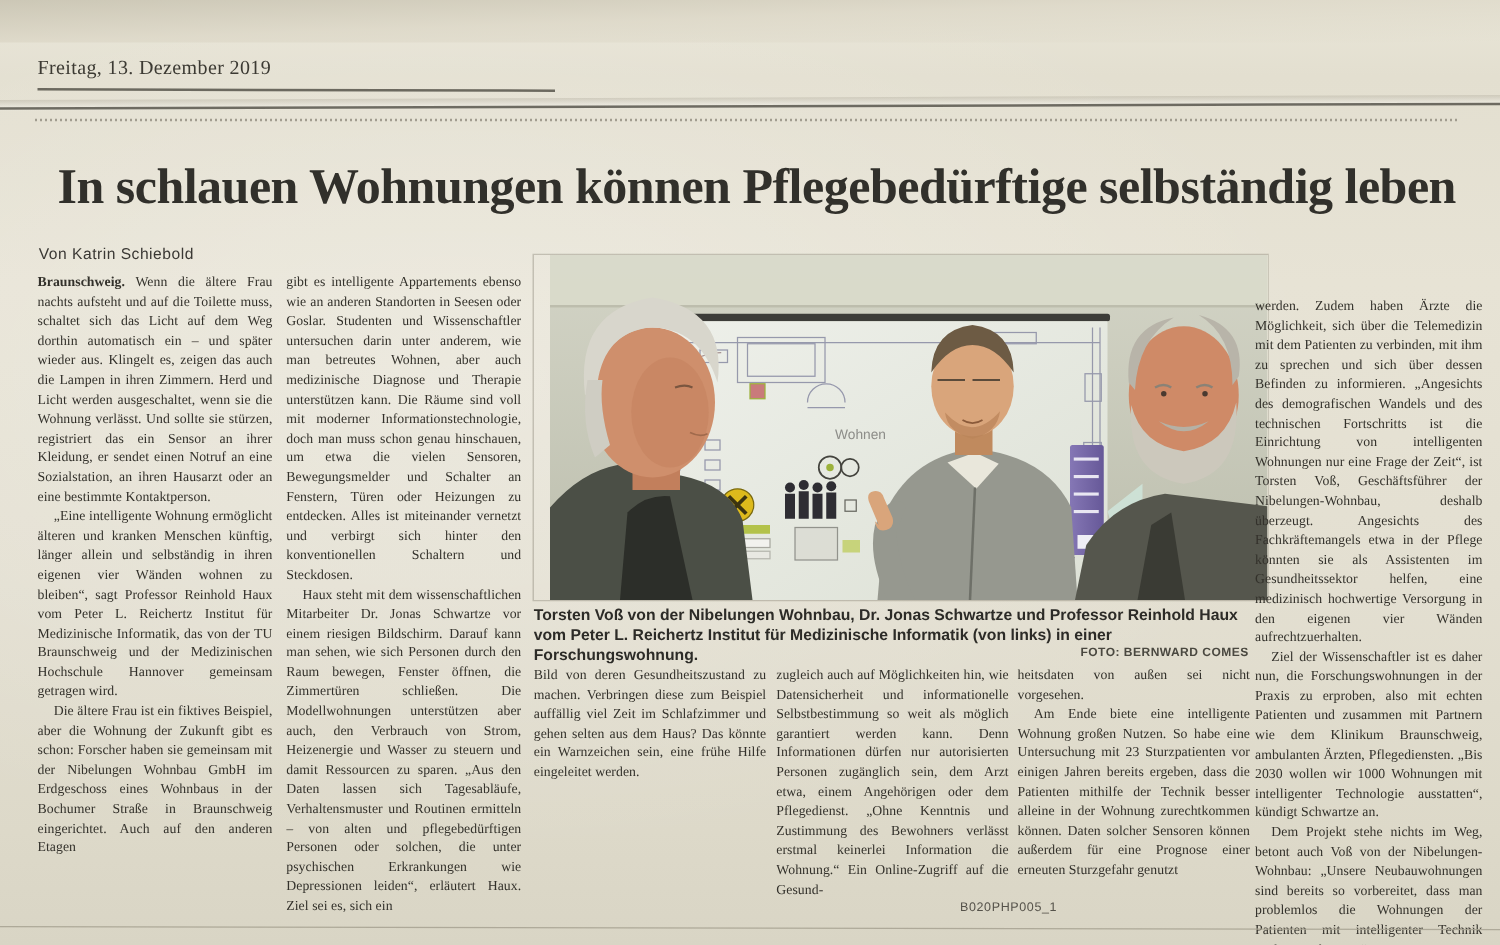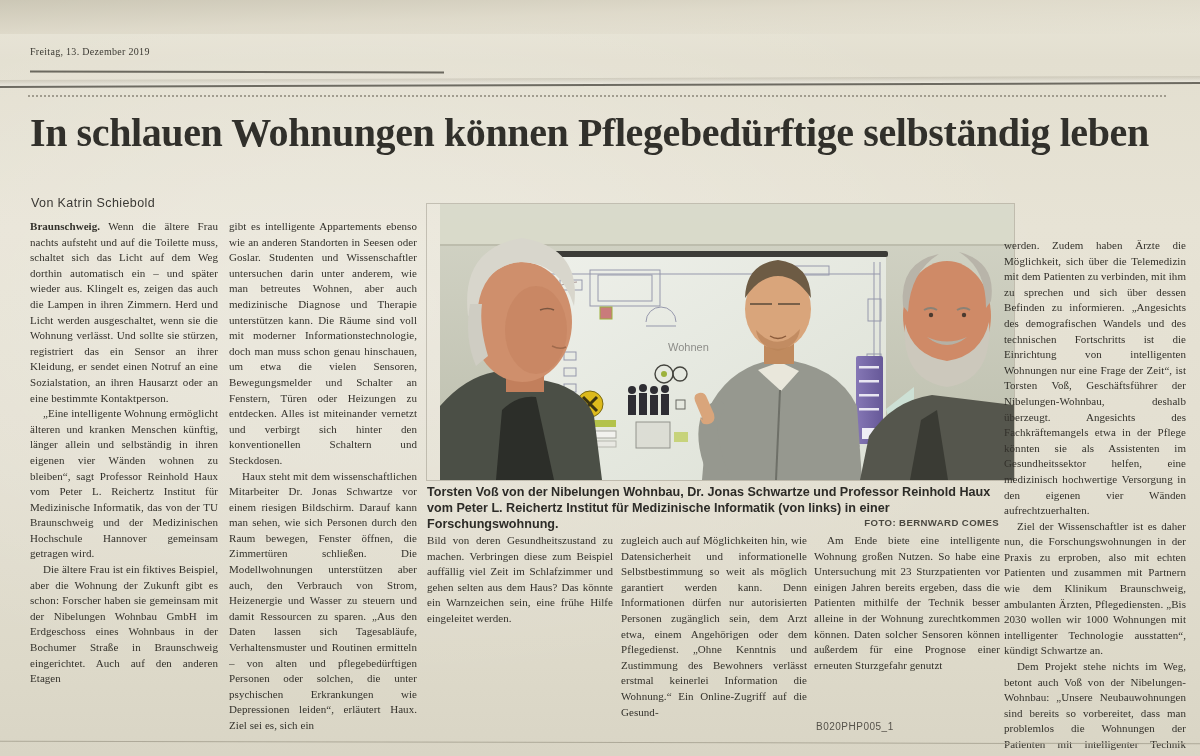--- a/index.html
+++ b/index.html
@@ -12,21 +12,21 @@
     position:absolute;inset:0;
     background:
       radial-gradient(ellipse at 30% 40%, rgba(255,255,255,.25), rgba(255,255,255,0) 60%),
       linear-gradient(180deg,#e9e6d8 0%,#e3dfd0 8%,#e7e3d5 30%,#e3dfd1 62%,#ddd9c9 88%,#d9d5c5 100%);
   }
   .scan-top{position:absolute;top:0;left:0;width:100%;height:34px;
     background:linear-gradient(178deg,#c7c2b0 0%,#ddd8c8 45%,rgba(228,224,210,0) 100%);opacity:.85;}
   .scan-fold{position:absolute;top:78px;left:-10px;width:1220px;height:9px;
     background:linear-gradient(180deg,rgba(130,124,108,.22),rgba(255,255,255,.28) 70%,rgba(0,0,0,0));
     transform:rotate(-.2deg);}
-  .dateline{position:absolute;top:46px;left:30px;font-size:10px;color:#3c3a33;letter-spacing:.3px;}
+  .dateline{position:absolute;top:46px;left:30px;font-size:16px;color:#3c3a33;letter-spacing:.3px;}
   .date-underline{position:absolute;top:71px;left:30px;width:414px;height:2px;background:#56534a;opacity:.85;transform:rotate(.15deg);}
   .section-label{position:absolute;top:53px;right:31px;font-size:21px;font-weight:600;letter-spacing:3px;color:#3b3a33;}
   .top-rule{position:absolute;top:84px;left:-6px;width:1212px;height:2px;background:#4e4b42;opacity:.8;transform:rotate(-.18deg);}
   .dotted-rule{position:absolute;top:95px;left:28px;width:1140px;height:2px;opacity:.75;
     background:repeating-linear-gradient(90deg,#8a8578 0 2px,rgba(0,0,0,0) 2px 4px);}
   .headline{position:absolute;top:112px;left:30px;width:1150px;
     font-size:40px;font-weight:700;letter-spacing:-.4px;color:#31302b;line-height:1.05;}
   .subheadline{position:absolute;top:165px;left:30px;width:1150px;
     font-family:"Liberation Sans", sans-serif;font-size:18px;font-weight:500;color:#343330;}
   .byline{position:absolute;top:196px;left:31px;
@@ -43,36 +43,36 @@
   .c5{left:814px;top:533px; width:186px; height:212px;}
   .c6{left:1004px;top:219px;width:182px; height:524px;margin-top:19px;}
   .photo{position:absolute;left:427px;top:204px;width:574px;height:276px;
     box-shadow:0 0 0 1px rgba(120,115,100,.35);padding-left:13px;}
   .caption{position:absolute;left:427px;top:484px;width:574px;
     font-family:"Liberation Sans", sans-serif;font-size:12.6px;font-weight:700;
     line-height:16px;color:#2c2b27;}
   .caption .credit{position:absolute;right:2px;bottom:1px;font-weight:700;font-size:9.6px;
     letter-spacing:.4px;color:#4a4840;}
   .page-code{position:absolute;left:768px;top:721px;
-    font-family:"Liberation Sans", sans-serif;font-size:10px;color:#55524a;letter-spacing:.5px;margin-left:48px;}
+    font-family:"Liberation Sans", sans-serif;font-size:10px;color:#55524a;letter-spacing:.5px;}
   .bottom-rule{position:absolute;top:742px;left:0;width:1200px;height:1px;background:#a9a493;opacity:.9;transform:rotate(.12deg);}
 </style>
 </head>
 <body>
 
 <div class="page">
   <div class="scan-top"></div>
   <div class="scan-fold"></div>
 
   <div class="dateline">Freitag, 13. Dezember 2019</div>
   <div class="date-underline"></div>
   <div class="top-rule"></div>
   <div class="dotted-rule"></div>
 
-  <h1 class="headline" style="margin:0;">In schlauen Wohnungen können Pflegebedürftige selbständig leben</h1>
+  <h1 class="headline" style="margin:16px;">In schlauen Wohnungen können Pflegebedürftige selbständig leben</h1>
   <div class="byline">Von Katrin Schiebold</div>
 
   <div class="col c1">
     <p><span class="lead">Braunschweig.</span> <span>Wenn die ältere Frau nachts aufsteht und auf die Toilette muss, schaltet sich das Licht auf dem Weg dorthin automatisch ein – und später wieder aus. Klingelt es, zeigen das auch die Lampen in ihren Zimmern. Herd und Licht werden ausgeschaltet, wenn sie die Wohnung verlässt. Und sollte sie stürzen, registriert das ein Sensor an ihrer Kleidung, er sendet einen Notruf an eine Sozialstation, an ihren Hausarzt oder an eine bestimmte Kontaktperson.</span></p>
     <p class="ind">„Eine intelligente Wohnung ermöglicht älteren und kranken Menschen künftig, länger allein und selbständig in ihren eigenen vier Wänden wohnen zu bleiben“, sagt Professor Reinhold Haux vom Peter L. Reichertz Institut für Medizinische Informatik, das von der TU Braunschweig und der Medizinischen Hochschule Hannover gemeinsam getragen wird.</p>
     <p class="ind">Die ältere Frau ist ein fiktives Beispiel, aber die Wohnung der Zukunft gibt es schon: Forscher haben sie gemeinsam mit der Nibelungen Wohnbau GmbH im Erdgeschoss eines Wohnbaus in der Bochumer Straße in Braunschweig eingerichtet. Auch auf den anderen Etagen</p>
   </div>
 
   <div class="col c2">
     <p>gibt es intelligente Appartements ebenso wie an anderen Standorten in Seesen oder Goslar. Studenten und Wissenschaftler untersuchen darin unter anderem, wie man betreutes Wohnen, aber auch medizinische Diagnose und Therapie unterstützen kann. Die Räume sind voll mit moderner Informationstechnologie, doch man muss schon genau hinschauen, um etwa die vielen Sensoren, Bewegungsmelder und Schalter an Fenstern, Türen oder Heizungen zu entdecken. Alles ist miteinander vernetzt und verbirgt sich hinter den konventionellen Schaltern und Steckdosen.</p>
@@ -216,20 +216,21 @@
     <span class="credit">FOTO: BERNWARD COMES</span>
   </div>
 
   <div class="col c3">
     <p>Bild von deren Gesundheitszustand zu machen. Verbringen diese zum Beispiel auffällig viel Zeit im Schlafzimmer und gehen selten aus dem Haus? Das könnte ein Warnzeichen sein, eine frühe Hilfe eingeleitet werden.</p>
   </div>
   <div class="col c4">
     <p>zugleich auch auf Möglichkeiten hin, wie Datensicherheit und informationelle Selbstbestimmung so weit als möglich garantiert werden kann. Denn Informationen dürfen nur autorisierten Personen zugänglich sein, dem Arzt etwa, einem Angehörigen oder dem Pflegedienst. „Ohne Kenntnis und Zustimmung des Bewohners verlässt erstmal keinerlei Information die Wohnung.“ Ein Online-Zugriff auf die Gesund-</p>
   </div>
   <div class="col c5">
+    <p>heitsdaten von außen sei nicht vorgesehen.</p>
     <p class="ind">Am Ende biete eine intelligente Wohnung großen Nutzen. So habe eine Untersuchung mit 23 Sturzpatienten vor einigen Jahren bereits ergeben, dass die Patienten mithilfe der Technik besser alleine in der Wohnung zurechtkommen können. Daten solcher Sensoren können außerdem für eine Prognose einer erneuten Sturzgefahr genutzt</p>
   </div>
 
   <div class="col c6">
     <p>werden. Zudem haben Ärzte die Möglichkeit, sich über die Telemedizin mit dem Patienten zu verbinden, mit ihm zu sprechen und sich über dessen Befinden zu informieren. „Angesichts des demografischen Wandels und des technischen Fortschritts ist die Einrichtung von intelligenten Wohnungen nur eine Frage der Zeit“, ist Torsten Voß, Geschäftsführer der Nibelungen-Wohnbau, deshalb überzeugt. Angesichts des Fachkräftemangels etwa in der Pflege könnten sie als Assistenten im Gesundheitssektor helfen, eine medizinisch hochwertige Versorgung in den eigenen vier Wänden aufrechtzuerhalten.</p>
     <p class="ind">Ziel der Wissenschaftler ist es daher nun, die Forschungswohnungen in der Praxis zu erproben, also mit echten Patienten und zusammen mit Partnern wie dem Klinikum Braunschweig, ambulanten Ärzten, Pflegediensten. „Bis 2030 wollen wir 1000 Wohnungen mit intelligenter Technologie ausstatten“, kündigt Schwartze an.</p>
     <p class="ind">Dem Projekt stehe nichts im Weg, betont auch Voß von der Nibelungen-Wohnbau: „Unsere Neubauwohnungen sind bereits so vorbereitet, dass man problemlos die Wohnungen der Patienten mit intelligenter Technik nachrüsten könnte.“</p>
   </div>
 
   <div class="page-code">B020PHP005_1</div>

